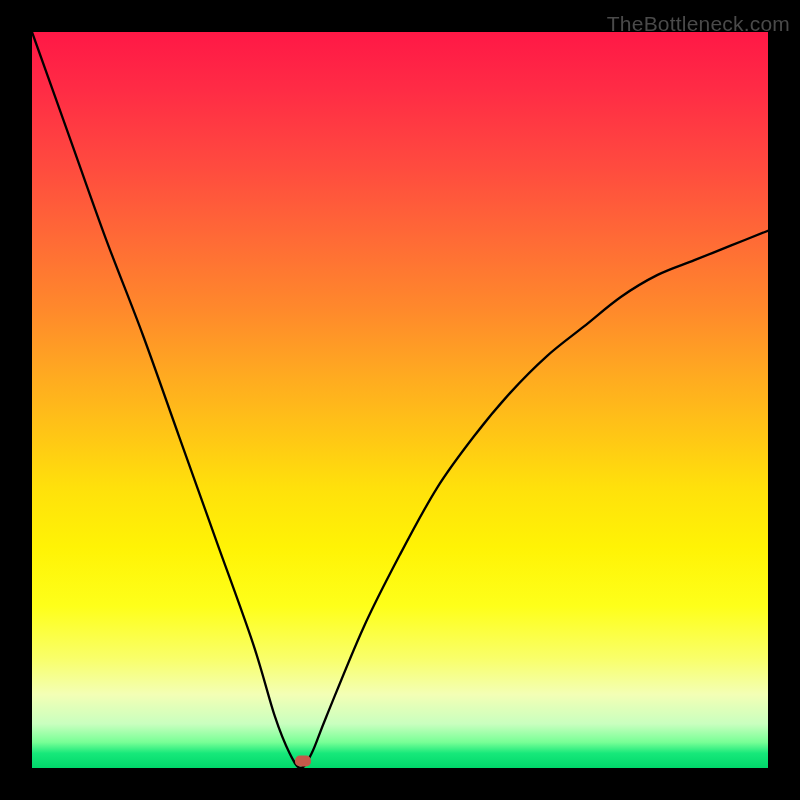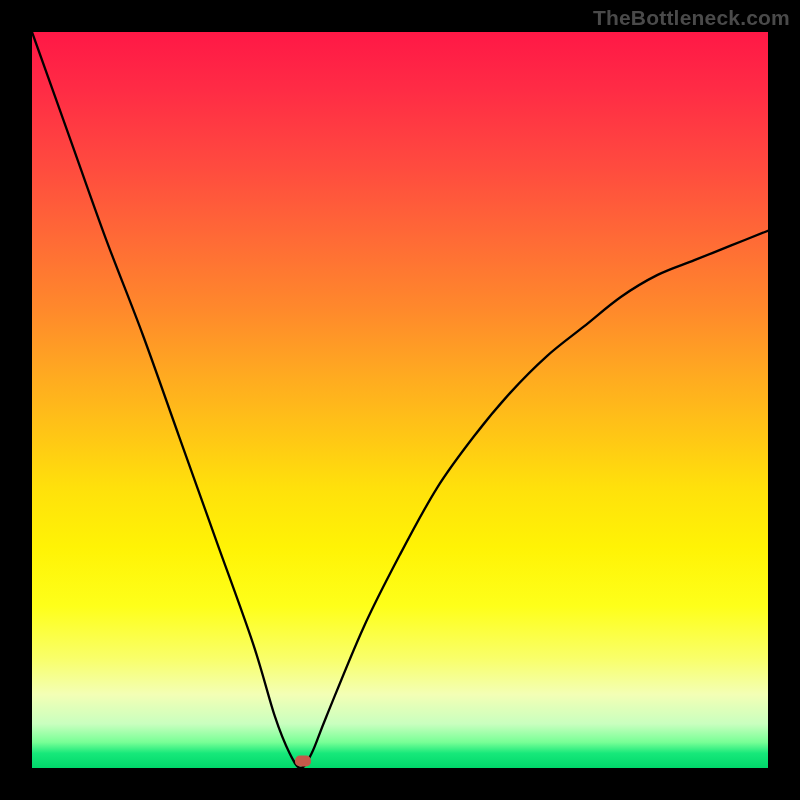--- a/index.html
+++ b/index.html
@@ -52,26 +52,26 @@
   }
   .marker {
     position: absolute;
     width: 16px;
     height: 11px;
     border-radius: 5px;
     transform: translate(-50%, -50%);
   }
   .watermark {
     position: absolute;
-    top: 6px;
+    top: 12px;
     right: 10px;
     color: #4a4a4a;
     font-size: 21px;
     letter-spacing: 0.2px;
-    font-weight: 700;
+    font-weight: 400;
   }
 </style>
 </head>
 <body>
 
 <div class="frame">
 
   <div class="plot-area">
     <svg class="curve-svg" viewBox="0 0 736 736" preserveAspectRatio="none">
       <path id="curve-path" fill="none" stroke="#000" stroke-width="2.3" stroke-linecap="round" d="M 0.00 0.00 C 6.13 17.17, 24.53 68.69, 36.80 103.04 C 49.07 137.39, 61.33 172.96, 73.60 206.08 C 85.87 239.20, 98.13 268.64, 110.40 301.76 C 122.67 334.88, 134.93 370.45, 147.20 404.80 C 159.47 439.15, 171.73 473.49, 184.00 507.84 C 196.27 542.19, 210.99 581.44, 220.80 610.88 C 230.61 640.32, 236.75 666.08, 242.88 684.48 C 249.01 702.88, 253.31 712.69, 257.60 721.28 C 261.89 729.87, 264.96 736.00, 268.64 736.00 C 272.32 736.00, 275.39 729.87, 279.68 721.28 C 283.97 712.69, 285.81 705.33, 294.40 684.48 C 302.99 663.63, 318.93 623.15, 331.20 596.16 C 343.47 569.17, 355.73 545.87, 368.00 522.56 C 380.27 499.25, 392.53 475.95, 404.80 456.32 C 417.07 436.69, 429.33 420.75, 441.60 404.80 C 453.87 388.85, 466.13 374.13, 478.40 360.64 C 490.67 347.15, 502.93 334.88, 515.20 323.84 C 527.47 312.80, 539.73 304.21, 552.00 294.40 C 564.27 284.59, 576.53 273.55, 588.80 264.96 C 601.07 256.37, 613.33 249.01, 625.60 242.88 C 637.87 236.75, 650.13 233.07, 662.40 228.16 C 674.67 223.25, 686.93 218.35, 699.20 213.44 C 711.47 208.53, 729.87 201.17, 736.00 198.72"></path>

